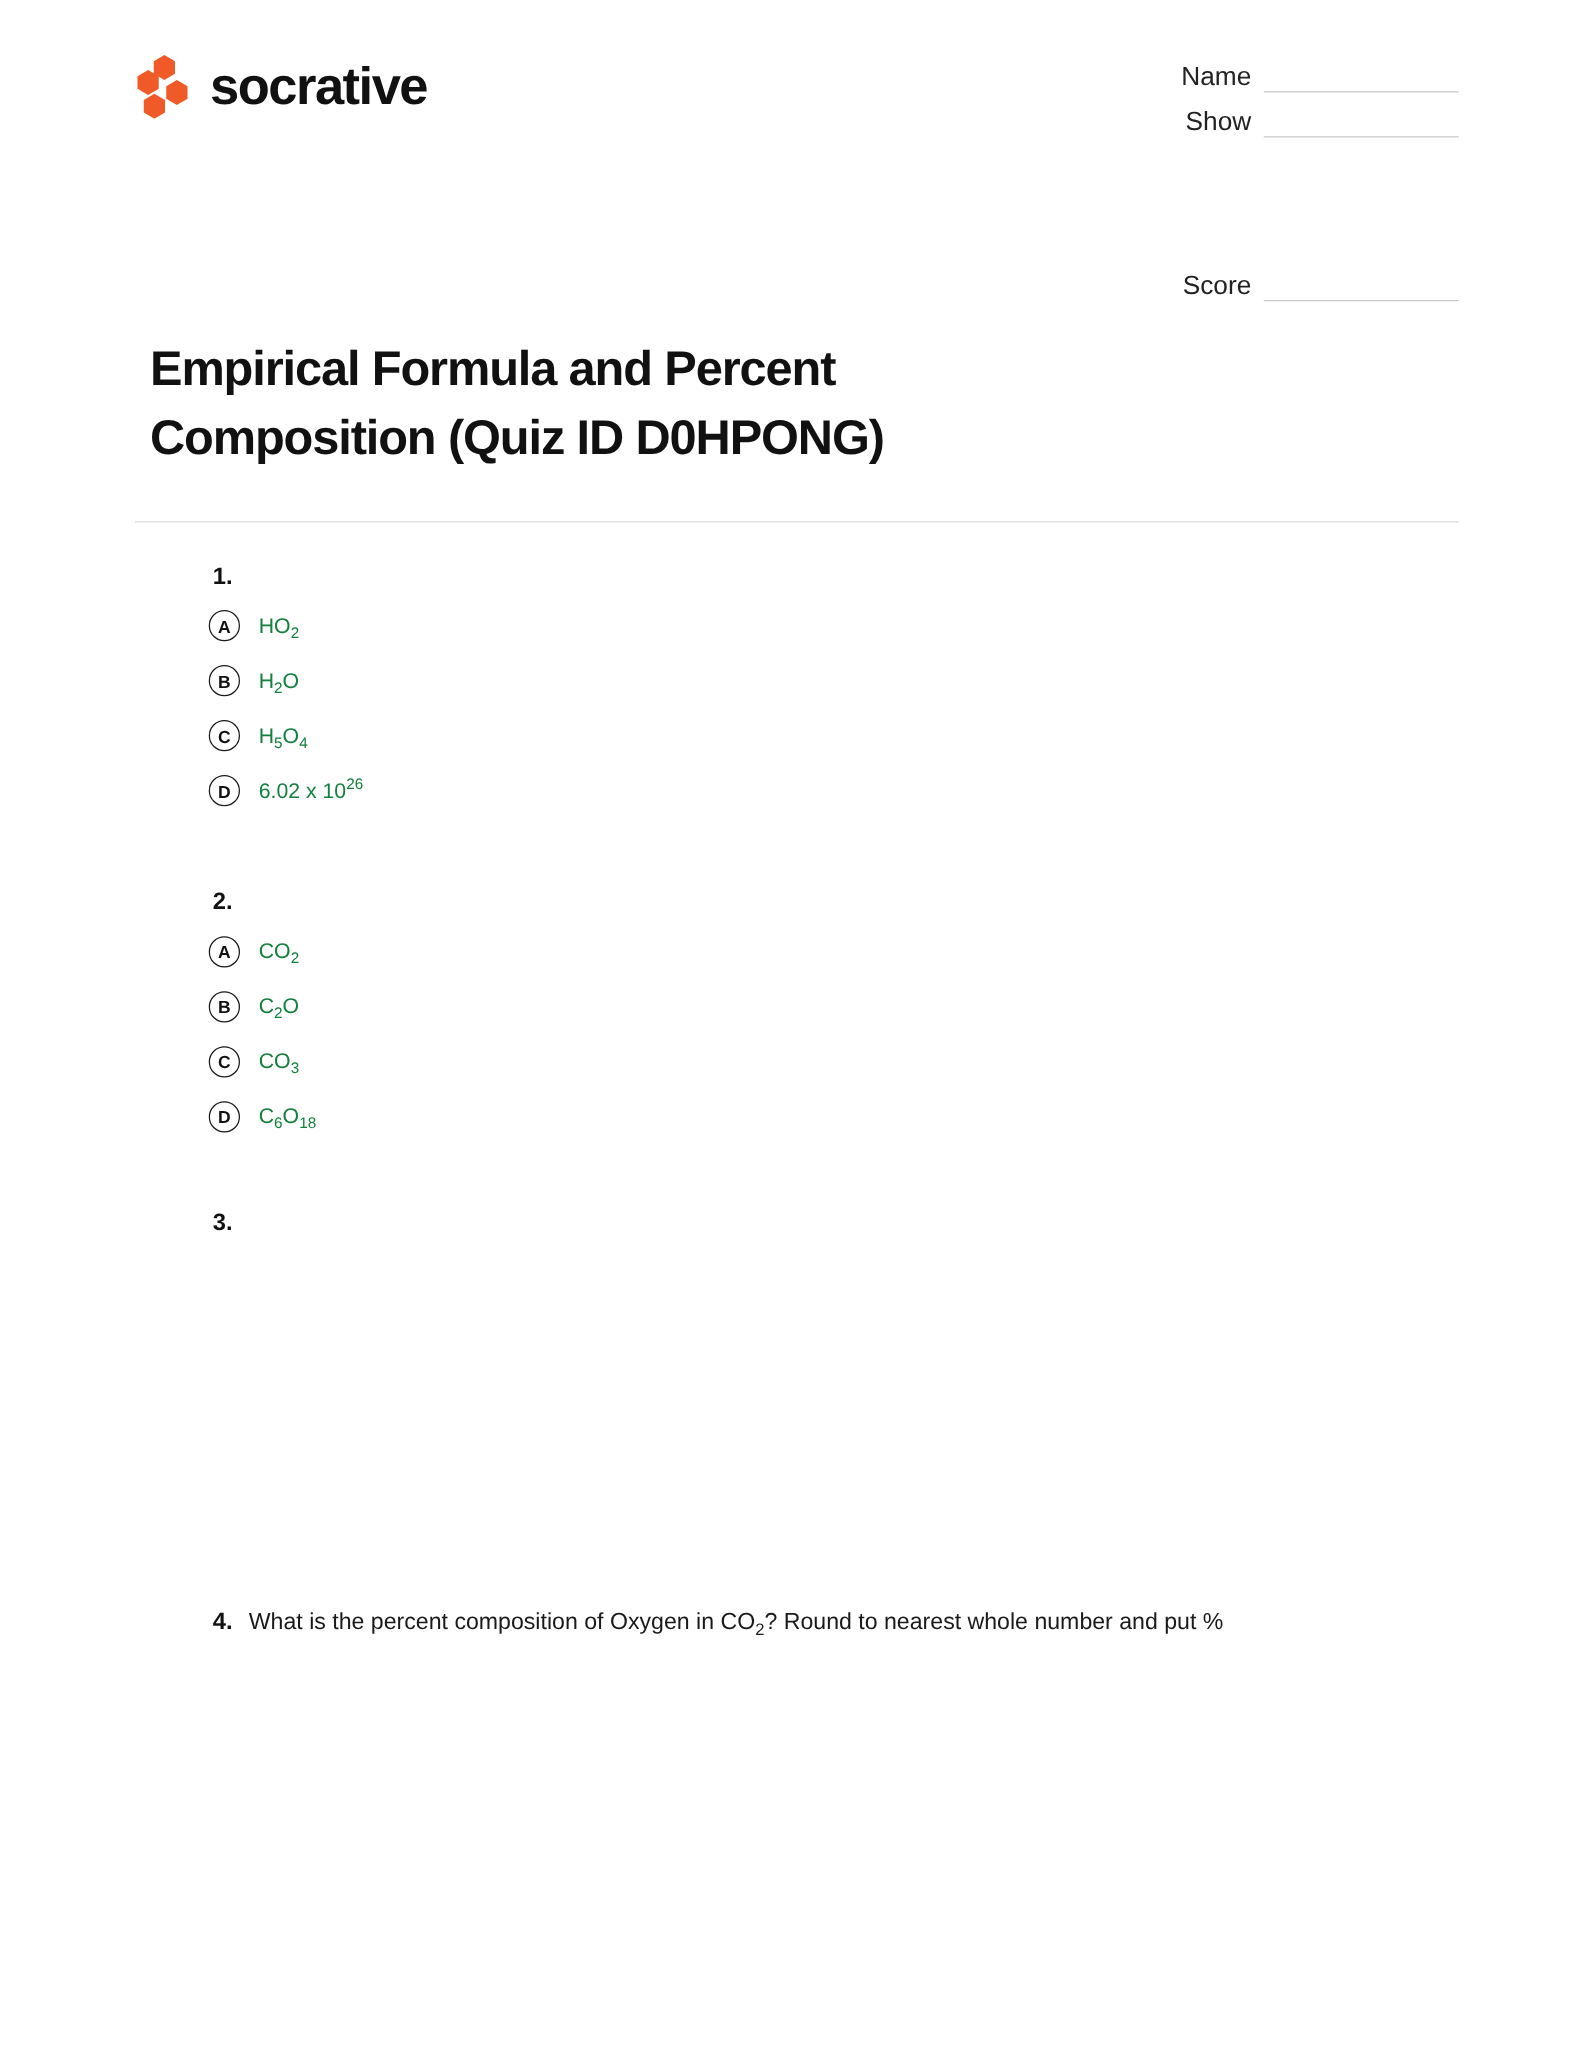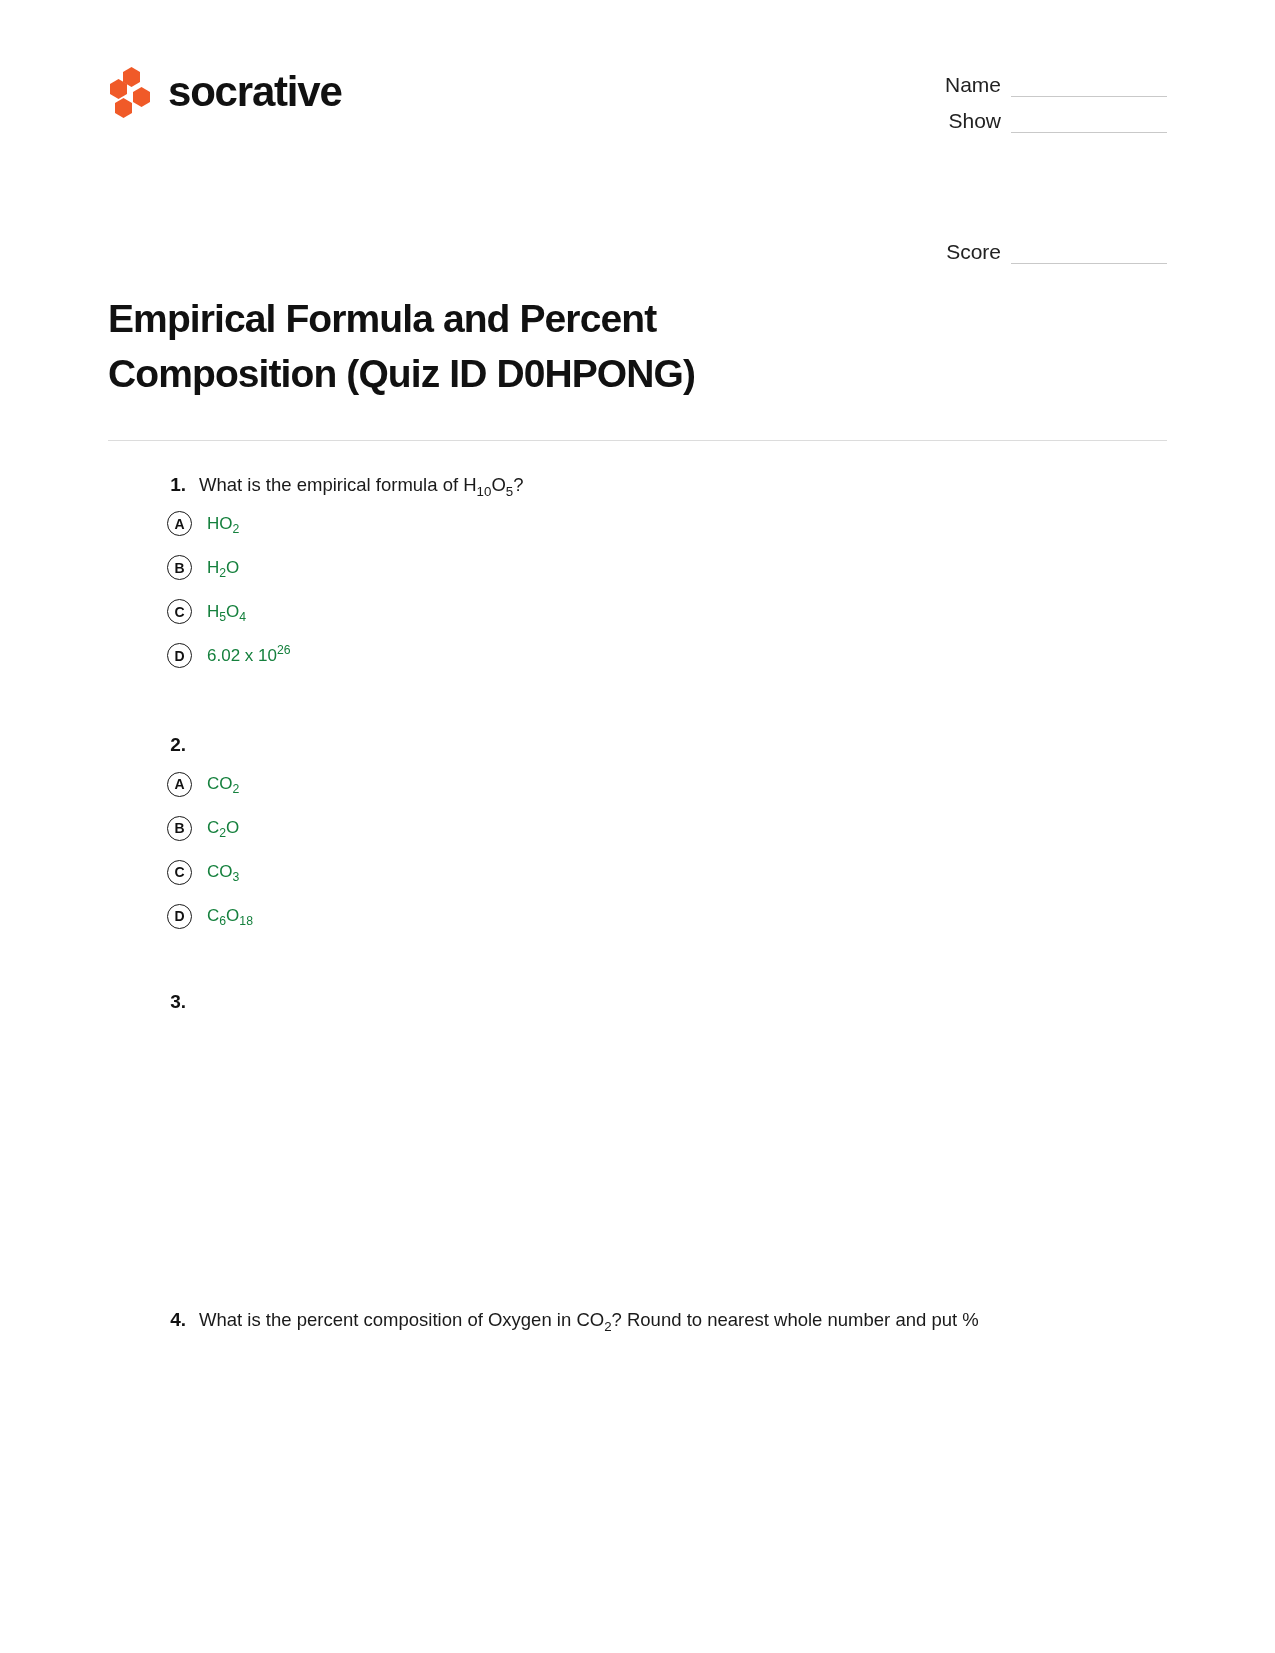--- a/index.html
+++ b/index.html
@@ -22,21 +22,21 @@
     box-sizing: border-box;
     padding: 0 108px;
     position: relative;
   }
 
   
   .header {
     display: flex;
     align-items: flex-start;
     justify-content: space-between;
-    padding-top: 58px;
+    padding-top: 35px;
   }
 
   .brand {
     display: flex;
     align-items: center;
     gap: 14px;
     margin-top: 8px;
   }
   .brand-mark { width: 46px; height: 52px; display: block; }
   .brand-name {
@@ -76,21 +76,21 @@
   .title-block {
     margin-top: 14px;
     width: 760px;
   }
   .quiz-title {
     font-size: 39px;
     font-weight: 700;
     line-height: 1.42;
     letter-spacing: -0.9px;
     color: #111111;
-    margin: 0;
+    margin: 12px;
   }
 
   .divider {
     margin-top: 38px;
     border-top: 1px solid #dcdcdc;
   }
 
   
   .questions {
     margin-top: 30px;
@@ -195,21 +195,20 @@
     <h1 class="quiz-title">Empirical Formula and Percent Composition (Quiz ID D0HPONG)</h1>
   </div>
 
   <div class="divider"></div>
 
   <div class="questions">
 
     <div class="question">
       <div class="q-head">
         <span class="q-num">1.</span>
-        <span class="q-text">What is the empirical formula of H<sub>10</sub>O<sub>5</sub>?</span>
       </div>
       <div class="choices">
         <div class="choice">
           <span class="bubble">A</span>
           <span class="choice-text">HO<sub>2</sub></span>
         </div>
         <div class="choice">
           <span class="bubble">B</span>
           <span class="choice-text">H<sub>2</sub>O</span>
         </div>

